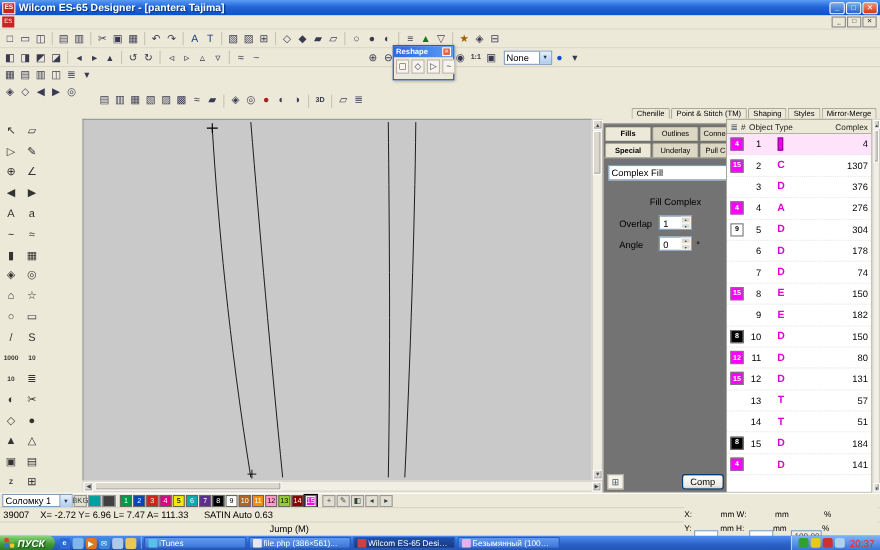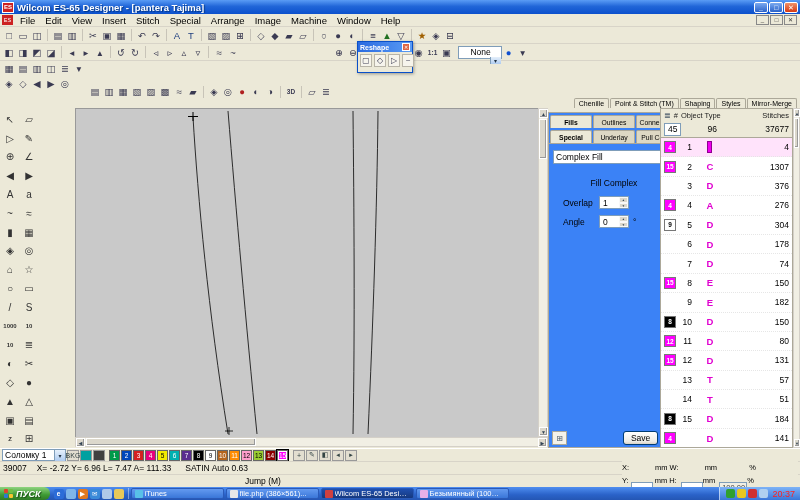--- a/index.html
+++ b/index.html
@@ -28,21 +28,21 @@
 #tb3{top:61px;width:230px;height:15px;}
 #tb4{top:76px;width:90px;height:14px;}
 .stitchbar{position:absolute;left:88px;top:84px;height:15px;display:flex;align-items:center;background:#ece9d8;}
 .tbtn{width:14px;height:14px;display:inline-flex;align-items:center;justify-content:center;font-size:9.5px;color:#3a3a52;flex:none;}
 .tbtn.txt{font-size:6.5px;font-weight:bold;}
 .tsep{width:1px;height:12px;background:#c8c4b8;margin:0 3px;flex:none;}
 .spacer90{width:92px;flex:none;}
 .combo{height:13px;background:#fff;border:1px solid #7f9db9;display:inline-flex;align-items:center;font-size:8.5px;padding-left:2px;flex:none;}
 .combo .arrow{margin-left:auto;width:11px;height:11px;background:linear-gradient(180deg,#e6f0fb,#aecbf0);border-left:1px solid #7f9db9;font-size:6px;display:flex;align-items:center;justify-content:center;color:#234;}
 .zoomcombo{width:38px;}
-.stylecombo{width:44px;margin-left:4px;flex-direction:column;}
+.stylecombo{width:44px;margin-left:4px;}
 .pctlabel{font-size:8.5px;margin:0 4px 0 2px;}
 
 
 .reshape{position:absolute;left:357px;top:41px;width:56px;height:32px;border:1px solid #0a50c8;background:#ece9d8;box-shadow:1px 1px 3px rgba(0,0,0,.35);z-index:6;}
 .rttl{height:10px;background:linear-gradient(90deg,#2a6ae0,#5a9cf5);color:#fff;font-size:7px;font-weight:bold;display:flex;align-items:center;padding:0 2px;}
 .rclose{margin-left:auto;width:8px;height:8px;background:#d64;color:#fff;font-size:5px;line-height:7px;text-align:center;border:1px solid #fff;}
 .rbody{display:flex;padding:1px;}
 .rbody .tbtn{width:12px;height:13px;font-size:8px;border:1px solid #b8b4a8;background:#f6f4ec;margin:1px;}
 
 
@@ -57,21 +57,21 @@
 
 .canvas{position:absolute;left:75px;top:108px;width:463px;height:329px;background:#c9c9c9;border-left:1px solid #999;border-top:1px solid #999;}
 .vscroll{position:absolute;left:538px;top:108px;width:10px;height:329px;background:#f1efe4;border:1px solid #d4d0c8;display:flex;flex-direction:column;}
 .hscroll{position:absolute;left:75px;top:437px;width:473px;height:10px;background:#f1efe4;border:1px solid #d4d0c8;display:flex;}
 .sarrow{width:9px;height:9px;background:#dcd8cc;border:1px solid #fff;box-shadow:inset -1px -1px 0 #999;font-size:5px;display:flex;align-items:center;justify-content:center;color:#345;flex:none;}
 .vthumb{width:8px;height:40px;background:#dcd8cc;border:1px solid #fff;box-shadow:inset -1px -1px 0 #999;margin:1px 0 auto 0;}
 .hthumb{width:170px;height:8px;background:#dcd8cc;border:1px solid #fff;box-shadow:inset -1px -1px 0 #999;margin:0 auto 0 1px;}
 .vscroll .sarrow.bottom{margin-top:auto;}
 
 
-.props{position:absolute;left:548px;top:112px;width:132px;height:336px;background:#3b82f6;border:1px solid #aca899;}
+.props{position:absolute;left:548px;top:112px;width:132px;height:336px;background:#737373;border:1px solid #aca899;}
 .ptabs{display:flex;height:13px;margin-top:2px;padding:0 1px;gap:1px;}
 .ptab{flex:1;font-size:6.8px;display:flex;align-items:center;justify-content:center;border:1px solid #aca899;border-bottom:none;background:#ddd8c4;border-radius:2px 2px 0 0;white-space:nowrap;overflow:hidden;}
 .ptab.active{background:#ece9d8;font-weight:bold;}
 .pbody{border-top:1px solid #aca899;padding:6px 4px 0 4px;}
 .fillcombo{width:100%;height:14px;}
 .sectionlabel{text-align:center;font-size:8.5px;margin:14px 0 8px 0;}
 .prow{display:flex;align-items:center;gap:4px;margin:6px 0 0 10px;font-size:8.5px;}
 .prow .lbl{width:32px;}
 .spin{width:30px;height:13px;background:#fff;border:1px solid #7f9db9;font-size:8.5px;display:flex;align-items:center;padding-left:3px;}
 .spinbtns{margin-left:auto;display:flex;flex-direction:column;width:9px;}
@@ -150,33 +150,20 @@
   <span class="title">Wilcom ES-65 Designer - [pantera    Tajima]</span>
   <span class="winbtns">
     <span class="winbtn">_</span>
     <span class="winbtn">□</span>
     <span class="winbtn close">✕</span>
   </span>
 </div>
 
 <div class="menubar">
   <span class="docicon">ES</span>
-  <span style="display:flex;">
-      <span class="menu-item">File</span>
-      <span class="menu-item">Edit</span>
-      <span class="menu-item">View</span>
-      <span class="menu-item">Insert</span>
-      <span class="menu-item">Stitch</span>
-      <span class="menu-item">Special</span>
-      <span class="menu-item">Arrange</span>
-      <span class="menu-item">Image</span>
-      <span class="menu-item">Machine</span>
-      <span class="menu-item">Window</span>
-      <span class="menu-item">Help</span>
-    </span>
   <span class="mdibtns">
     <span class="mdibtn">_</span>
     <span class="mdibtn">□</span>
     <span class="mdibtn">✕</span>
   </span>
 </div>
 
 <div id="tb1" class="tbrow">
     <span class="tbtn">□</span>
     <span class="tbtn">▭</span>
@@ -418,36 +405,31 @@
         <span class="spinbtns">
           <span>▴</span>
           <span>▾</span>
         </span>
       </span>
       <span class="degree">°</span>
     </div>
   </div>
   <div class="pfooter">
     <span class="smallicon">⊞</span>
-    <span class="xpbtn save">Save</span>
+    <span class="xpbtn save">Comp</span>
     <span class="xpbtn q">?</span>
   </div>
 </div>
 
 <div class="objpanel">
   <div class="ohead">
     <span class="listicon">≣</span>
     <span>#</span>
     <span>Object Type</span>
-    <span class="st">Stitches</span>
-  </div>
-  <div class="osummary">
-    <span class="box">45</span>
-    <span class="mid">96</span>
-    <span class="tot">37677</span>
+    <span class="st">Complex</span>
   </div>
   <div class="olist">
       <div class="orow sel">
         <span class="chip" style="background: rgb(255, 0, 255); color: rgb(255, 255, 255);">4</span>
         <span class="onum">1</span>
         <span class="otype tbar"></span>
         <span class="ostitch">4</span>
       </div>
       <div class="orow">
         <span class="chip" style="background: rgb(255, 0, 255); color: rgb(255, 255, 255);">15</span>

